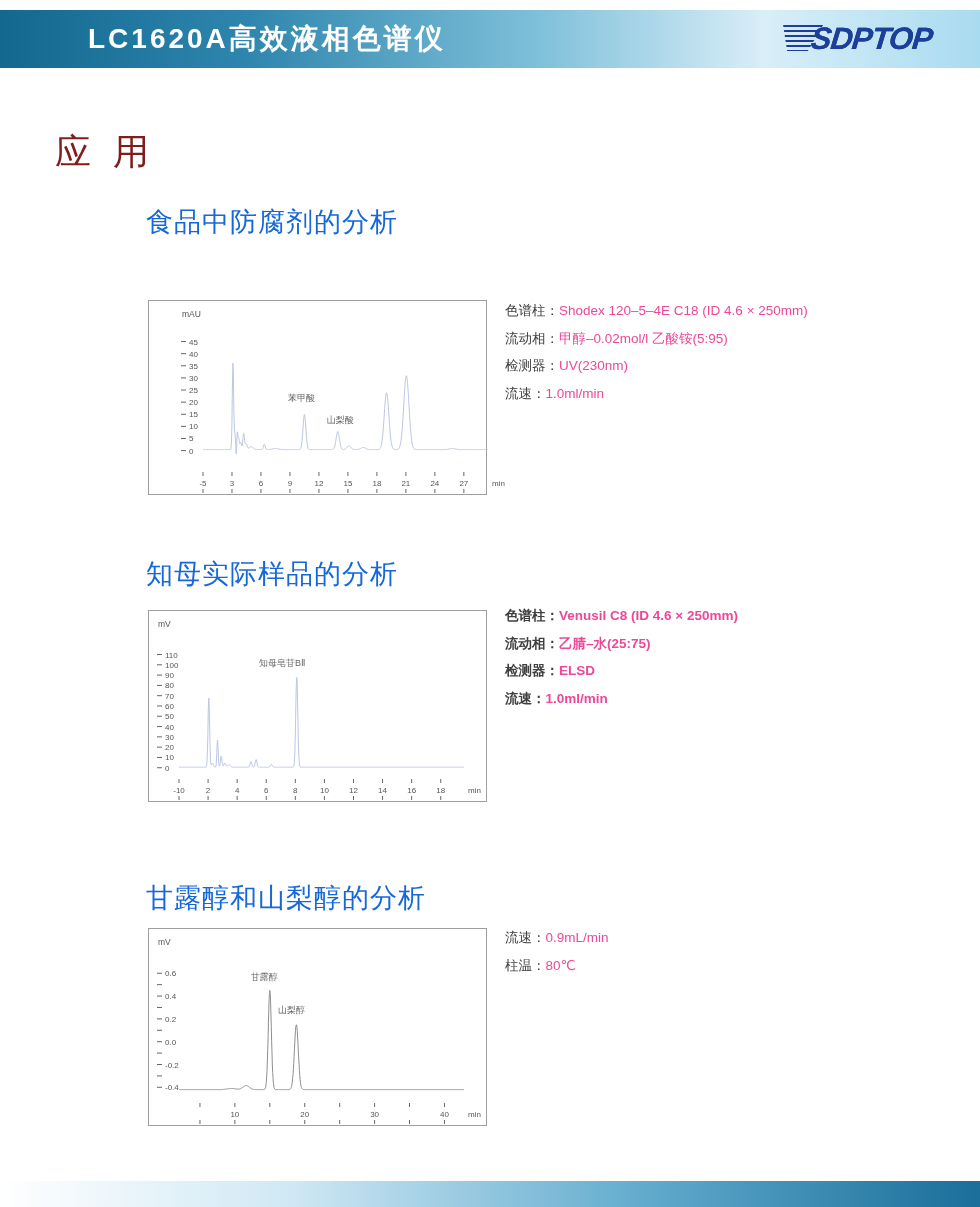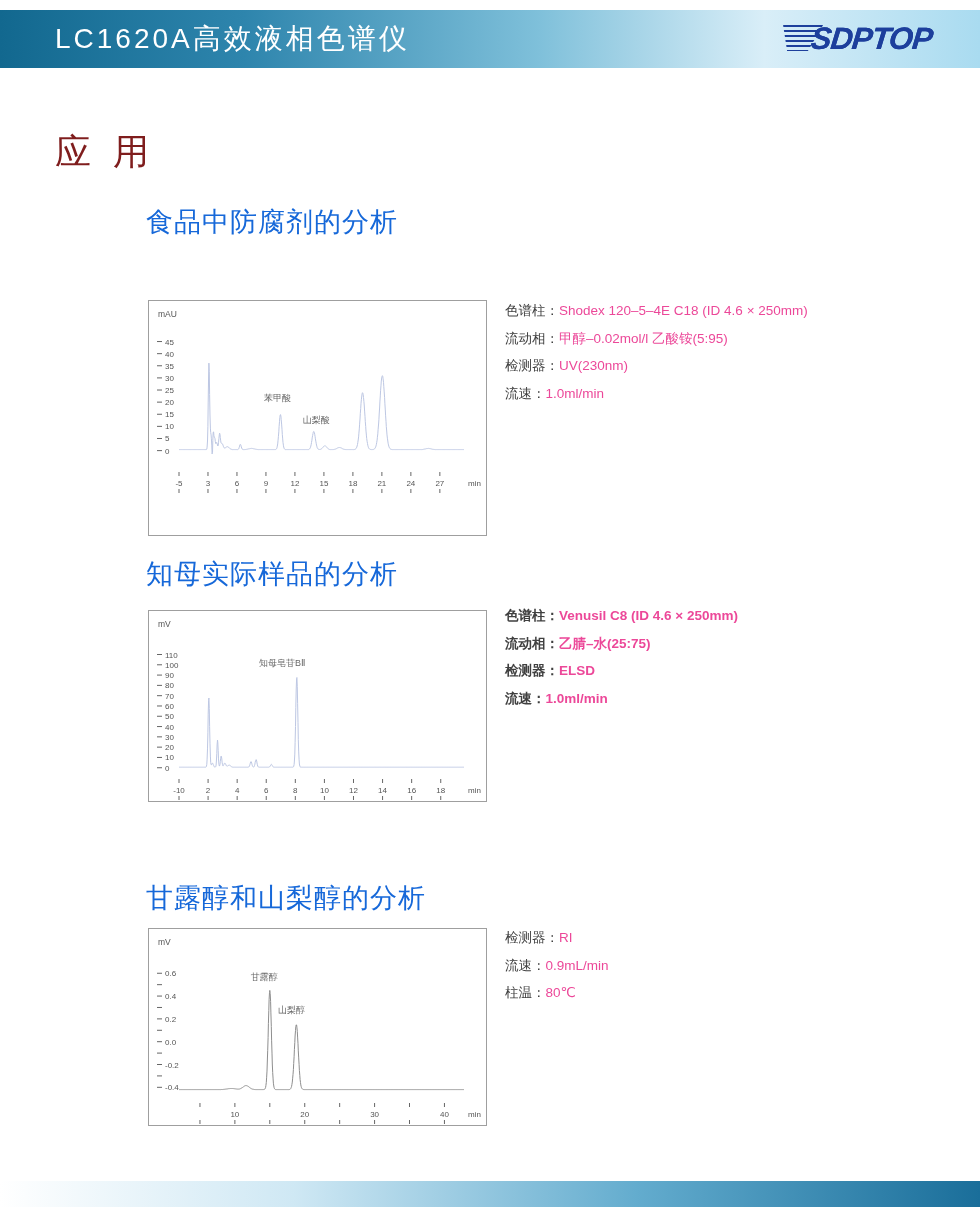--- a/index.html
+++ b/index.html
@@ -7,22 +7,22 @@
   body { font-family:"Liberation Sans","DejaVu Sans",sans-serif; }
   .page { position:relative; width:980px; height:1207px; margin:0 auto; background:#fff; overflow:hidden; }
 
   
   .header-bar {
     position:absolute; left:0; top:10px; width:980px; height:58px;
     background:linear-gradient(90deg,#12688f 0%,#2e85ad 25%,#7fc0da 55%,#d9eef8 78%,#a9dbf0 100%);
     display:flex; align-items:center; justify-content:space-between;
   }
   .header-title {
-    color:#fff; font-size:28px; font-weight:normal; letter-spacing:3px;
-    padding-left:55px; white-space:nowrap;text-align:center;
+    color:#fff; font-size:28px; font-weight:bold; letter-spacing:3px;
+    padding-left:88px; white-space:nowrap;text-align:center;
   }
   .logo { display:flex; align-items:center; margin-right:48px; position:relative; height:40px; }
   .logo-stripes {
     display:inline-block; width:40px; height:26px; margin-right:-12px; margin-top:-2px;
     background:repeating-linear-gradient(180deg,#1d3f9c 0 2.5px,rgba(0,0,0,0) 2.5px 5px);
     clip-path:polygon(0 0,100% 0,62% 100%,10% 100%);
   }
   .logo-text {
     color:#1d3f9c; font-size:31px; font-weight:bold; font-style:italic;
     letter-spacing:-1px; transform:skewX(-6deg); text-shadow:0 0 0 #1d3f9c;
@@ -33,21 +33,21 @@
     position:absolute; left:55px; top:128px; font-size:36px; font-weight:normal;
     color:#7f1d1d; letter-spacing:6px;
   }
   .sec-title { position:absolute; left:146px; font-size:27px; font-weight:normal; color:#1668d9; letter-spacing:1px; }
   .sec1-title { top:204px; }
   .sec2-title { top:556px; }
   .sec3-title { top:880px; }
 
   
   .chart-box { position:absolute; left:148px; width:339px; background:#fff; border:1px solid #9f9f9f; }
-  .chart1-box { top:300px; height:236px; }
+  .chart1-box { top:300px; height:195px;padding-left:24px; }
   .chart2-box { top:610px; height:192px; }
   .chart3-box { top:928px; height:198px; }
   .chart-box svg { display:block; }
   svg text { font-family:"Liberation Sans","DejaVu Sans",sans-serif; }
 
   
   .params { position:absolute; left:505px; width:440px; color:#404040; font-size:13.5px; }
   .params1 { top:302px; }
   .params2 { top:607px;font-weight:bold; }
   .params3 { top:929px; }
@@ -254,20 +254,19 @@
         <line x1="295.44117647058823" y1="174" x2="295.44117647058823" y2="178" stroke="#555" stroke-width="0.9"></line>
         <line x1="295.44117647058823" y1="191" x2="295.44117647058823" y2="195" stroke="#555" stroke-width="0.9"></line>
         <text x="295.44117647058823" y="188" font-size="8" fill="#555" text-anchor="middle">40</text>
         <text x="332" y="188" font-size="8" fill="#555" text-anchor="end">min</text>
         <polyline points="30.0,160.6 30.4,160.6 30.7,160.6 31.1,160.6 31.4,160.6 31.8,160.6 32.1,160.6 32.5,160.6 32.9,160.6 33.2,160.6 33.6,160.6 33.9,160.6 34.3,160.6 34.6,160.6 35.0,160.6 35.3,160.6 35.7,160.6 36.1,160.6 36.4,160.6 36.8,160.6 37.1,160.6 37.5,160.6 37.8,160.6 38.2,160.6 38.6,160.6 38.9,160.6 39.3,160.6 39.6,160.6 40.0,160.6 40.3,160.6 40.7,160.6 41.0,160.6 41.4,160.6 41.8,160.6 42.1,160.6 42.5,160.6 42.8,160.6 43.2,160.6 43.5,160.6 43.9,160.6 44.3,160.6 44.6,160.6 45.0,160.6 45.3,160.6 45.7,160.6 46.0,160.6 46.4,160.6 46.7,160.6 47.1,160.6 47.5,160.6 47.8,160.6 48.2,160.6 48.5,160.6 48.9,160.6 49.2,160.6 49.6,160.6 50.0,160.6 50.3,160.6 50.7,160.6 51.0,160.6 51.4,160.6 51.7,160.6 52.1,160.6 52.4,160.6 52.8,160.6 53.2,160.6 53.5,160.6 53.9,160.6 54.2,160.6 54.6,160.6 54.9,160.6 55.3,160.6 55.6,160.6 56.0,160.6 56.4,160.6 56.7,160.6 57.1,160.6 57.4,160.6 57.8,160.6 58.1,160.6 58.5,160.6 58.9,160.6 59.2,160.6 59.6,160.6 59.9,160.6 60.3,160.6 60.6,160.6 61.0,160.6 61.4,160.6 61.7,160.6 62.1,160.6 62.4,160.6 62.8,160.6 63.1,160.6 63.5,160.6 63.8,160.6 64.2,160.6 64.6,160.6 64.9,160.6 65.3,160.6 65.6,160.6 66.0,160.6 66.3,160.6 66.7,160.6 67.1,160.6 67.4,160.6 67.8,160.6 68.1,160.6 68.5,160.6 68.8,160.6 69.2,160.6 69.5,160.6 69.9,160.6 70.3,160.6 70.6,160.6 71.0,160.6 71.3,160.6 71.7,160.6 72.0,160.5 72.4,160.5 72.8,160.5 73.1,160.5 73.5,160.5 73.8,160.5 74.2,160.4 74.5,160.4 74.9,160.4 75.2,160.3 75.6,160.3 76.0,160.2 76.3,160.2 76.7,160.1 77.0,160.1 77.4,160.0 77.7,160.0 78.1,159.9 78.5,159.9 78.8,159.8 79.2,159.7 79.5,159.7 79.9,159.6 80.2,159.6 80.6,159.6 80.9,159.5 81.3,159.5 81.7,159.5 82.0,159.5 82.4,159.5 82.7,159.5 83.1,159.5 83.4,159.5 83.8,159.5 84.1,159.5 84.5,159.6 84.9,159.6 85.2,159.7 85.6,159.7 85.9,159.8 86.3,159.8 86.6,159.9 87.0,159.9 87.4,160.0 87.7,160.0 88.1,160.1 88.4,160.1 88.8,160.1 89.1,160.1 89.5,160.1 89.8,160.1 90.2,160.0 90.6,160.0 90.9,159.9 91.3,159.7 91.6,159.6 92.0,159.4 92.3,159.2 92.7,159.0 93.1,158.8 93.4,158.5 93.8,158.3 94.1,158.0 94.5,157.7 94.8,157.5 95.2,157.2 95.6,157.0 95.9,156.9 96.3,156.7 96.6,156.6 97.0,156.6 97.3,156.6 97.7,156.7 98.0,156.8 98.4,156.9 98.8,157.1 99.1,157.4 99.5,157.6 99.8,157.9 100.2,158.2 100.5,158.4 100.9,158.7 101.3,159.0 101.6,159.2 102.0,159.4 102.3,159.6 102.7,159.8 103.0,159.9 103.4,160.1 103.7,160.2 104.1,160.3 104.5,160.3 104.8,160.4 105.2,160.5 105.5,160.5 105.9,160.5 106.2,160.5 106.6,160.6 106.9,160.6 107.3,160.6 107.7,160.6 108.0,160.6 108.4,160.6 108.7,160.6 109.1,160.6 109.4,160.6 109.8,160.6 110.2,160.6 110.5,160.6 110.9,160.6 111.2,160.6 111.6,160.6 111.9,160.6 112.3,160.6 112.6,160.6 113.0,160.6 113.4,160.6 113.7,160.6 114.1,160.6 114.4,160.6 114.8,160.5 115.1,160.5 115.5,160.3 115.9,160.0 116.2,159.5 116.6,158.4 116.9,156.5 117.3,153.5 117.6,148.8 118.0,142.1 118.3,133.0 118.7,121.7 119.1,108.6 119.4,94.7 119.8,81.5 120.1,70.6 120.5,63.5 120.8,61.4 121.2,64.5 121.6,72.4 121.9,83.9 122.3,97.4 122.6,111.2 123.0,124.1 123.3,135.0 123.7,143.6 124.1,149.9 124.4,154.2 124.8,157.0 125.1,158.6 125.5,159.6 125.8,160.1 126.2,160.4 126.5,160.5 126.9,160.6 127.3,160.6 127.6,160.6 128.0,160.6 128.3,160.6 128.7,160.6 129.0,160.6 129.4,160.6 129.8,160.6 130.1,160.6 130.5,160.6 130.8,160.6 131.2,160.6 131.5,160.6 131.9,160.6 132.2,160.6 132.6,160.6 133.0,160.6 133.3,160.6 133.7,160.6 134.0,160.6 134.4,160.6 134.7,160.6 135.1,160.6 135.4,160.6 135.8,160.6 136.2,160.6 136.5,160.6 136.9,160.6 137.2,160.6 137.6,160.6 137.9,160.6 138.3,160.6 138.7,160.6 139.0,160.6 139.4,160.6 139.7,160.6 140.1,160.5 140.4,160.5 140.8,160.4 141.2,160.2 141.5,159.8 141.9,159.3 142.2,158.5 142.6,157.3 142.9,155.5 143.3,153.1 143.6,149.8 144.0,145.6 144.4,140.5 144.7,134.5 145.1,127.7 145.4,120.6 145.8,113.5 146.1,107.0 146.5,101.6 146.8,97.7 147.2,95.8 147.6,96.0 147.9,98.2 148.3,102.4 148.6,108.1 149.0,114.7 149.3,121.9 149.7,128.9 150.1,135.6 150.4,141.5 150.8,146.4 151.1,150.5 151.5,153.6 151.8,155.9 152.2,157.6 152.5,158.7 152.9,159.4 153.3,159.9 153.6,160.2 154.0,160.4 154.3,160.5 154.7,160.5 155.0,160.6 155.4,160.6 155.8,160.6 156.1,160.6 156.5,160.6 156.8,160.6 157.2,160.6 157.5,160.6 157.9,160.6 158.3,160.6 158.6,160.6 159.0,160.6 159.3,160.6 159.7,160.6 160.0,160.6 160.4,160.6 160.7,160.6 161.1,160.6 161.5,160.6 161.8,160.6 162.2,160.6 162.5,160.6 162.9,160.6 163.2,160.6 163.6,160.6 163.9,160.6 164.3,160.6 164.7,160.6 165.0,160.6 165.4,160.6 165.7,160.6 166.1,160.6 166.4,160.6 166.8,160.6 167.2,160.6 167.5,160.6 167.9,160.6 168.2,160.6 168.6,160.6 168.9,160.6 169.3,160.6 169.7,160.6 170.0,160.6 170.4,160.6 170.7,160.6 171.1,160.6 171.4,160.6 171.8,160.6 172.1,160.6 172.5,160.6 172.9,160.6 173.2,160.6 173.6,160.6 173.9,160.6 174.3,160.6 174.6,160.6 175.0,160.6 175.3,160.6 175.7,160.6 176.1,160.6 176.4,160.6 176.8,160.6 177.1,160.6 177.5,160.6 177.8,160.6 178.2,160.6 178.6,160.6 178.9,160.6 179.3,160.6 179.6,160.6 180.0,160.6 180.3,160.6 180.7,160.6 181.0,160.6 181.4,160.6 181.8,160.6 182.1,160.6 182.5,160.6 182.8,160.6 183.2,160.6 183.5,160.6 183.9,160.6 184.3,160.6 184.6,160.6 185.0,160.6 185.3,160.6 185.7,160.6 186.0,160.6 186.4,160.6 186.8,160.6 187.1,160.6 187.5,160.6 187.8,160.6 188.2,160.6 188.5,160.6 188.9,160.6 189.2,160.6 189.6,160.6 190.0,160.6 190.3,160.6 190.7,160.6 191.0,160.6 191.4,160.6 191.7,160.6 192.1,160.6 192.5,160.6 192.8,160.6 193.2,160.6 193.5,160.6 193.9,160.6 194.2,160.6 194.6,160.6 194.9,160.6 195.3,160.6 195.7,160.6 196.0,160.6 196.4,160.6 196.7,160.6 197.1,160.6 197.4,160.6 197.8,160.6 198.1,160.6 198.5,160.6 198.9,160.6 199.2,160.6 199.6,160.6 199.9,160.6 200.3,160.6 200.6,160.6 201.0,160.6 201.4,160.6 201.7,160.6 202.1,160.6 202.4,160.6 202.8,160.6 203.1,160.6 203.5,160.6 203.8,160.6 204.2,160.6 204.6,160.6 204.9,160.6 205.3,160.6 205.6,160.6 206.0,160.6 206.3,160.6 206.7,160.6 207.1,160.6 207.4,160.6 207.8,160.6 208.1,160.6 208.5,160.6 208.8,160.6 209.2,160.6 209.6,160.6 209.9,160.6 210.3,160.6 210.6,160.6 211.0,160.6 211.3,160.6 211.7,160.6 212.0,160.6 212.4,160.6 212.8,160.6 213.1,160.6 213.5,160.6 213.8,160.6 214.2,160.6 214.5,160.6 214.9,160.6 215.3,160.6 215.6,160.6 216.0,160.6 216.3,160.6 216.7,160.6 217.0,160.6 217.4,160.6 217.7,160.6 218.1,160.6 218.5,160.6 218.8,160.6 219.2,160.6 219.5,160.6 219.9,160.6 220.2,160.6 220.6,160.6 221.0,160.6 221.3,160.6 221.7,160.6 222.0,160.6 222.4,160.6 222.7,160.6 223.1,160.6 223.4,160.6 223.8,160.6 224.2,160.6 224.5,160.6 224.9,160.6 225.2,160.6 225.6,160.6 225.9,160.6 226.3,160.6 226.6,160.6 227.0,160.6 227.4,160.6 227.7,160.6 228.1,160.6 228.4,160.6 228.8,160.6 229.1,160.6 229.5,160.6 229.9,160.6 230.2,160.6 230.6,160.6 230.9,160.6 231.3,160.6 231.6,160.6 232.0,160.6 232.3,160.6 232.7,160.6 233.1,160.6 233.4,160.6 233.8,160.6 234.1,160.6 234.5,160.6 234.8,160.6 235.2,160.6 235.6,160.6 235.9,160.6 236.3,160.6 236.6,160.6 237.0,160.6 237.3,160.6 237.7,160.6 238.0,160.6 238.4,160.6 238.8,160.6 239.1,160.6 239.5,160.6 239.8,160.6 240.2,160.6 240.5,160.6 240.9,160.6 241.3,160.6 241.6,160.6 242.0,160.6 242.3,160.6 242.7,160.6 243.0,160.6 243.4,160.6 243.8,160.6 244.1,160.6 244.5,160.6 244.8,160.6 245.2,160.6 245.5,160.6 245.9,160.6 246.2,160.6 246.6,160.6 247.0,160.6 247.3,160.6 247.7,160.6 248.0,160.6 248.4,160.6 248.7,160.6 249.1,160.6 249.5,160.6 249.8,160.6 250.2,160.6 250.5,160.6 250.9,160.6 251.2,160.6 251.6,160.6 251.9,160.6 252.3,160.6 252.7,160.6 253.0,160.6 253.4,160.6 253.7,160.6 254.1,160.6 254.4,160.6 254.8,160.6 255.2,160.6 255.5,160.6 255.9,160.6 256.2,160.6 256.6,160.6 256.9,160.6 257.3,160.6 257.6,160.6 258.0,160.6 258.4,160.6 258.7,160.6 259.1,160.6 259.4,160.6 259.8,160.6 260.1,160.6 260.5,160.6 260.9,160.6 261.2,160.6 261.6,160.6 261.9,160.6 262.3,160.6 262.6,160.6 263.0,160.6 263.3,160.6 263.7,160.6 264.1,160.6 264.4,160.6 264.8,160.6 265.1,160.6 265.5,160.6 265.8,160.6 266.2,160.6 266.5,160.6 266.9,160.6 267.3,160.6 267.6,160.6 268.0,160.6 268.3,160.6 268.7,160.6 269.0,160.6 269.4,160.6 269.8,160.6 270.1,160.6 270.5,160.6 270.8,160.6 271.2,160.6 271.5,160.6 271.9,160.6 272.3,160.6 272.6,160.6 273.0,160.6 273.3,160.6 273.7,160.6 274.0,160.6 274.4,160.6 274.7,160.6 275.1,160.6 275.5,160.6 275.8,160.6 276.2,160.6 276.5,160.6 276.9,160.6 277.2,160.6 277.6,160.6 278.0,160.6 278.3,160.6 278.7,160.6 279.0,160.6 279.4,160.6 279.7,160.6 280.1,160.6 280.4,160.6 280.8,160.6 281.2,160.6 281.5,160.6 281.9,160.6 282.2,160.6 282.6,160.6 282.9,160.6 283.3,160.6 283.6,160.6 284.0,160.6 284.4,160.6 284.7,160.6 285.1,160.6 285.4,160.6 285.8,160.6 286.1,160.6 286.5,160.6 286.9,160.6 287.2,160.6 287.6,160.6 287.9,160.6 288.3,160.6 288.6,160.6 289.0,160.6 289.4,160.6 289.7,160.6 290.1,160.6 290.4,160.6 290.8,160.6 291.1,160.6 291.5,160.6 291.8,160.6 292.2,160.6 292.6,160.6 292.9,160.6 293.3,160.6 293.6,160.6 294.0,160.6 294.3,160.6 294.7,160.6 295.0,160.6 295.4,160.6 295.8,160.6 296.1,160.6 296.5,160.6 296.8,160.6 297.2,160.6 297.5,160.6 297.9,160.6 298.3,160.6 298.6,160.6 299.0,160.6 299.3,160.6 299.7,160.6 300.0,160.6 300.4,160.6 300.8,160.6 301.1,160.6 301.5,160.6 301.8,160.6 302.2,160.6 302.5,160.6 302.9,160.6 303.2,160.6 303.6,160.6 304.0,160.6 304.3,160.6 304.7,160.6 305.0,160.6 305.4,160.6 305.7,160.6 306.1,160.6 306.5,160.6 306.8,160.6 307.2,160.6 307.5,160.6 307.9,160.6 308.2,160.6 308.6,160.6 308.9,160.6 309.3,160.6 309.7,160.6 310.0,160.6 310.4,160.6 310.7,160.6 311.1,160.6 311.4,160.6 311.8,160.6 312.1,160.6 312.5,160.6 312.9,160.6 313.2,160.6 313.6,160.6 313.9,160.6 314.3,160.6 314.6,160.6 315.0,160.6" fill="none" stroke="#8e8e8e" stroke-width="1"></polyline>
         <text x="115.22058823529412" y="51.09375" font-size="9" fill="#666" text-anchor="middle">甘露醇</text>
         <text x="142.46323529411765" y="84.171875" font-size="9" fill="#666" text-anchor="middle">山梨醇</text>
       </svg>
   </div>
   <div class="params params3">
-    <div class="param-row"><span class="p-label">检测器：</span><span class="p-value">RI</span></div>
     <div class="param-row"><span class="p-label">流速：</span><span class="p-value">0.9mL/min</span></div>
     <div class="param-row"><span class="p-label">柱温：</span><span class="p-value">80℃</span></div>
   </div>
 
   <div class="footer-bar"></div>
 
 </div>
 
 </body></html>

